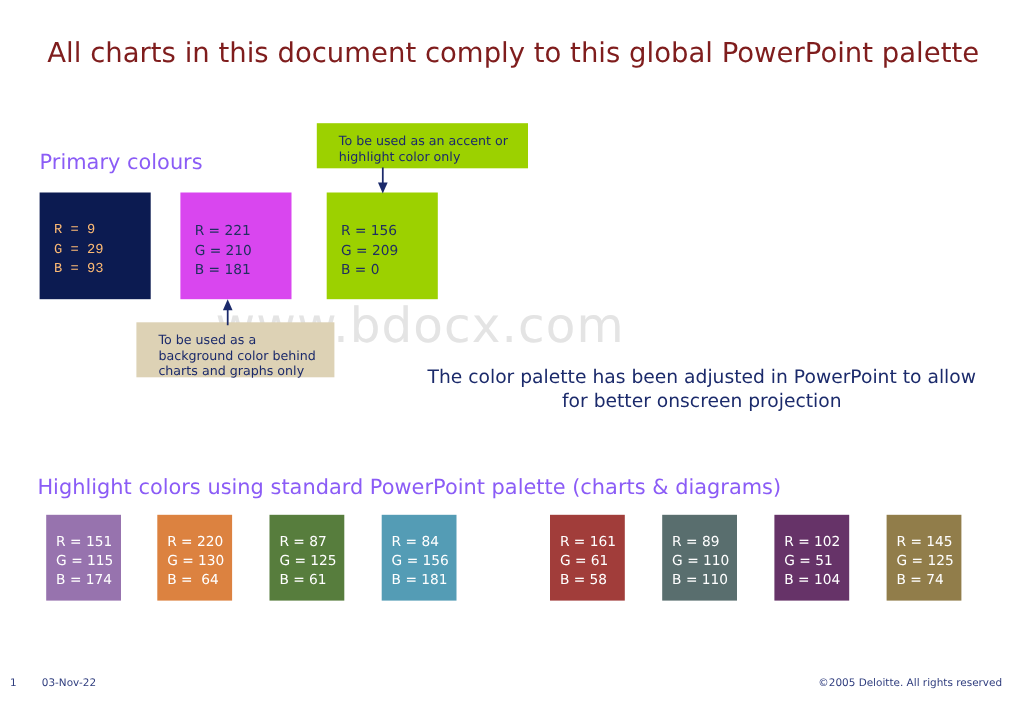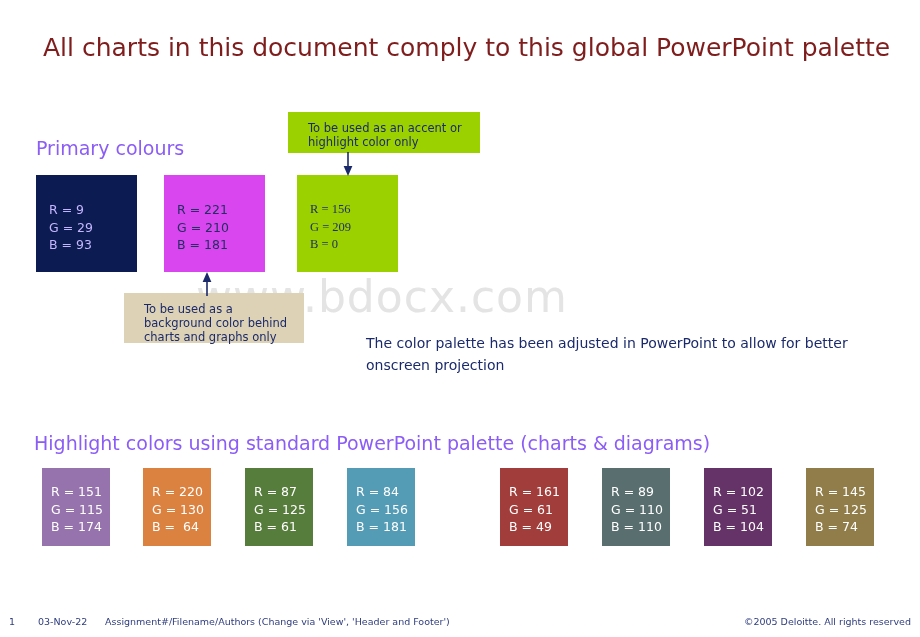--- a/index.html
+++ b/index.html
@@ -66,25 +66,25 @@
   }
 
   
   .primary-swatch { width: 101px; height: 97px; top: 175px; }
   .primary-swatch .rgb {
     position: absolute;
     left: 13px;
     top: 26px;
   }
   #swatch-navy  { left: 36px;  background: #0c1b51; }
-  #swatch-navy .rgb { color: #c4b5fd; }
+  #swatch-navy .rgb { color: #fdba74; font-family: Liberation Mono, monospace; }
   #swatch-tan   { left: 164px; background: #d946ef; }
   #swatch-tan .rgb { color: #20305f; }
   #swatch-green { left: 297px; background: #9cd100; }
-  #swatch-green .rgb { color: #20305f; font-family: Liberation Serif, serif; }
+  #swatch-green .rgb { color: #20305f; }
 
   
   .callout {
     position: absolute;
     box-sizing: border-box;
     z-index: 3;
     font-size: 11.5px;
     line-height: 14px;
     color: #1b2a6b;
     padding: 9px 10px 8px 20px;
@@ -108,27 +108,28 @@
   .arrow {
     position: absolute;
     z-index: 4;
   }
   #arrow-down-accent { left: 341px; top: 152px; }
   #arrow-up-background { left: 200px; top: 270px; }
 
   
   #adjusted-note {
     position: absolute;
-    left: 366px;
+    left: 383px;
     top: 332px;
     width: 510px;
-    font-size: 14px;
+    font-size: 17px;
     line-height: 22px;
     color: #1b2a6b;
     z-index: 3;
+    text-align: center;
   }
 
   
   .highlight-swatch {
     width: 68px;
     height: 78px;
     top: 468px;
   }
   .highlight-swatch .rgb {
     position: absolute;
@@ -225,36 +226,35 @@
 </div>
 <div class="swatch highlight-swatch" style="left:347px;background:#549cb5;">
   <div class="rgb">R = 84
 G = 156
 B = 181</div>
 </div>
 
 <div class="swatch highlight-swatch" style="left:500px;background:#a13d3a;">
   <div class="rgb">R = 161
 G = 61
-B = 49</div>
+B = 58</div>
 </div>
 <div class="swatch highlight-swatch" style="left:602px;background:#596e6e;">
   <div class="rgb">R = 89
 G = 110
 B = 110</div>
 </div>
 <div class="swatch highlight-swatch" style="left:704px;background:#663368;">
   <div class="rgb">R = 102
 G = 51
 B = 104</div>
 </div>
 <div class="swatch highlight-swatch" style="left:806px;background:#917d4a;">
   <div class="rgb">R = 145
 G = 125
 B = 74</div>
 </div>
 
 <div class="footer">
   <div class="footer-item" id="footer-page-number">1</div>
   <div class="footer-item" id="footer-date">03-Nov-22</div>
-  <div class="footer-item" id="footer-assignment">Assignment#/Filename/Authors (Change via 'View', 'Header and Footer')</div>
   <div class="footer-item" id="footer-copyright">©2005 Deloitte. All rights reserved</div>
 </div>
 
 </body></html>

